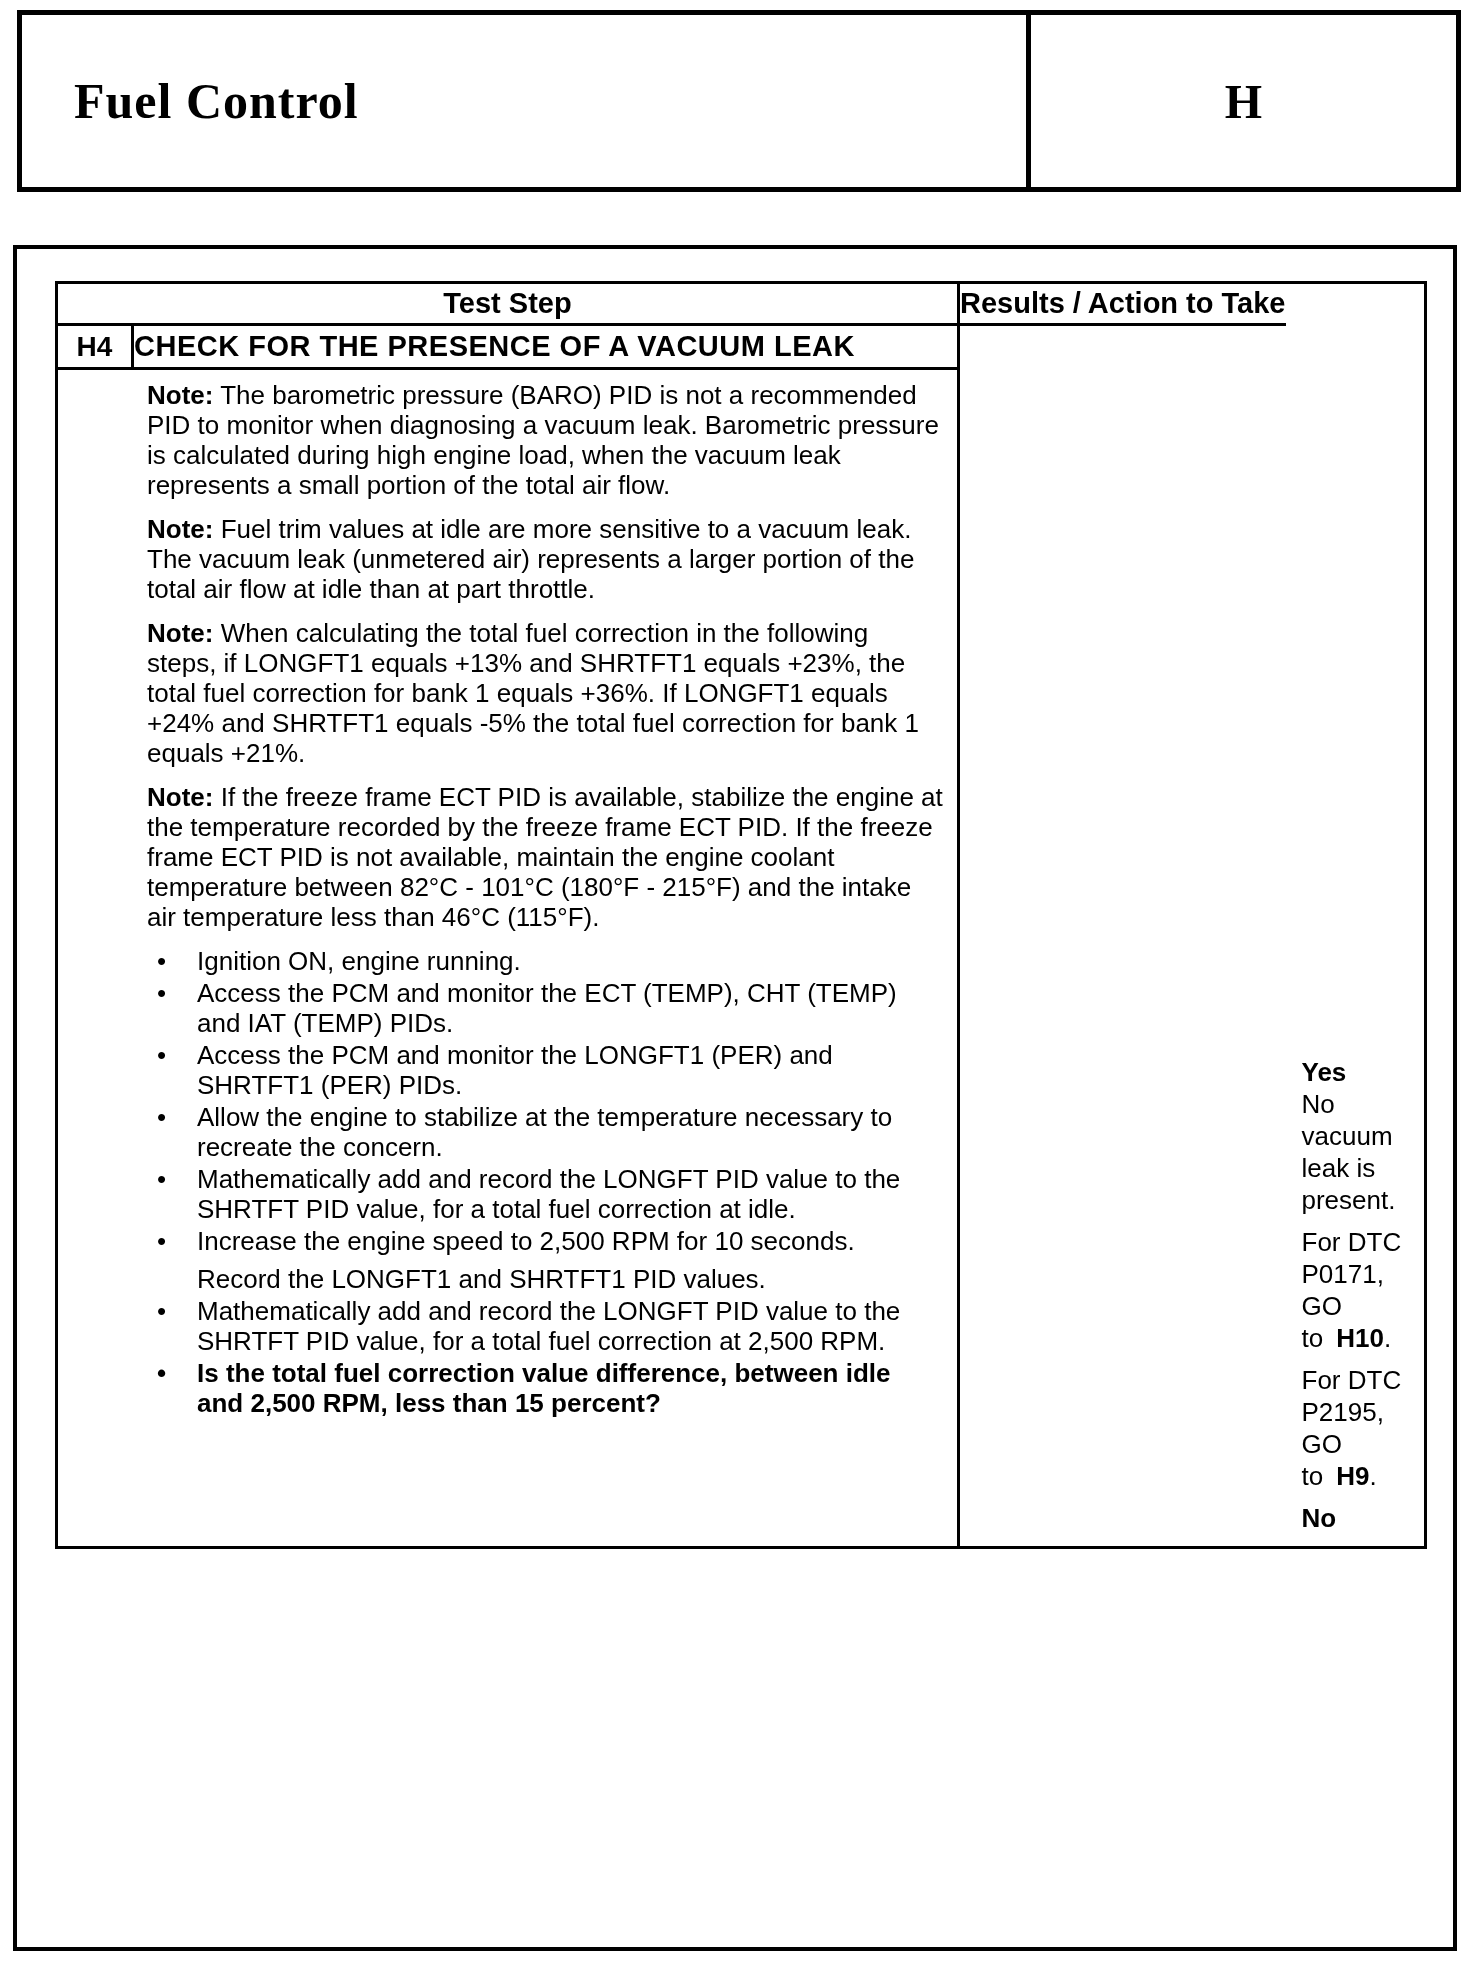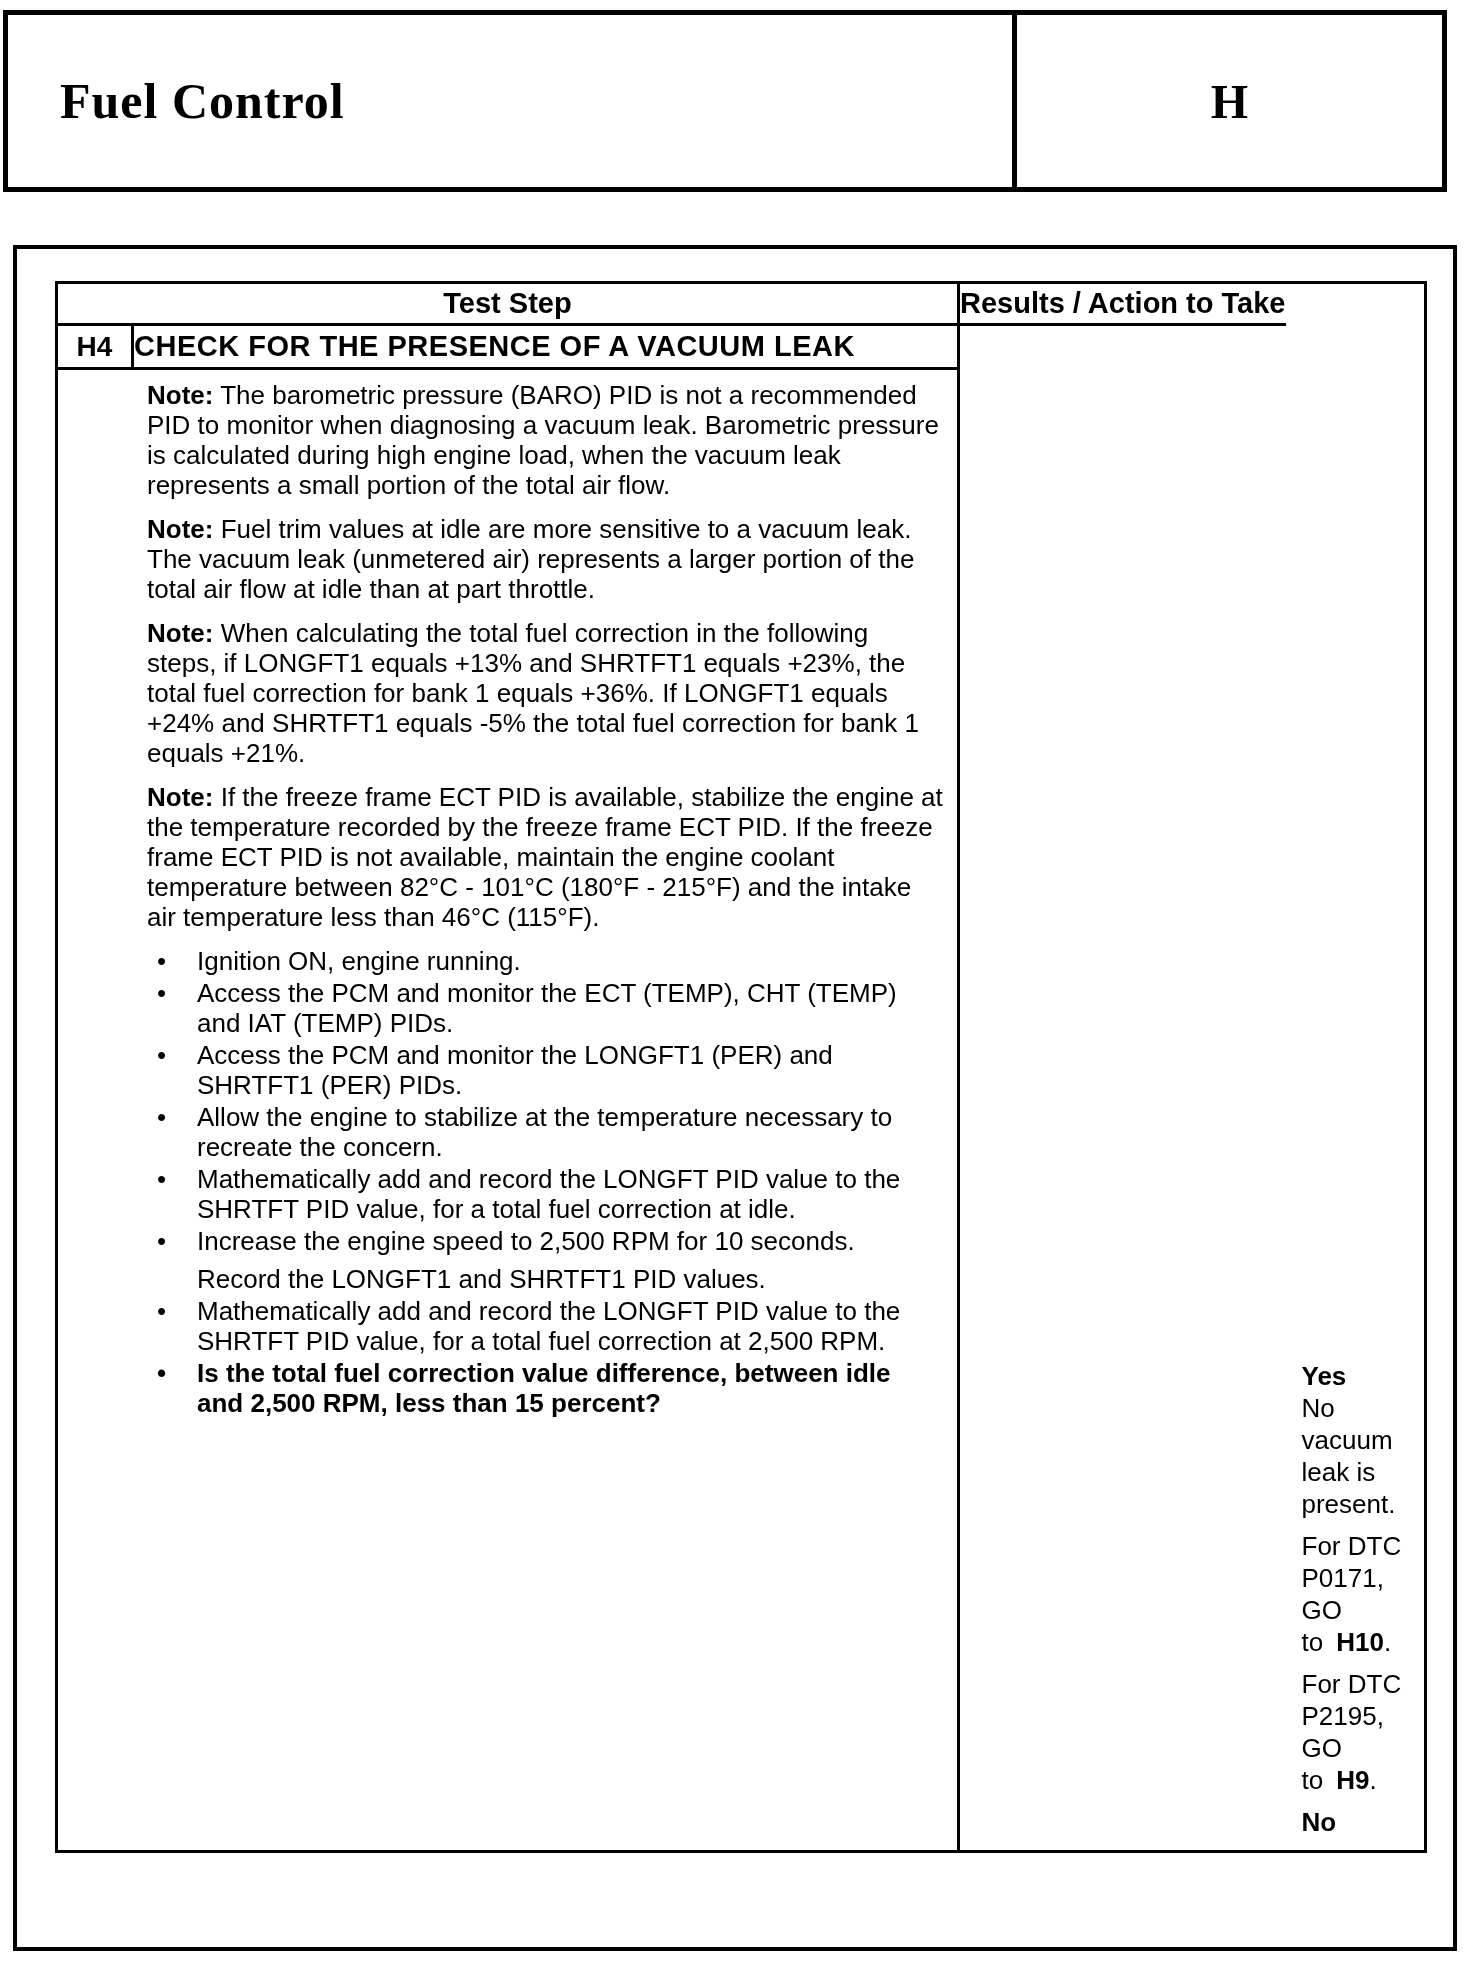--- a/index.html
+++ b/index.html
@@ -7,21 +7,21 @@
   body {
     width: 1472px; height: 1972px;
     position: relative;
     font-family: "Liberation Sans", sans-serif;
     color: #000;
   }
   .b { font-weight: bold; }
 
   
   .header-box {
-    position: absolute; left: 3px; top: 10px;
+    position: absolute; left: 17px; top: 10px;
     width: 1444px; height: 182px;
     border: 5px solid #000;
     display: flex;
   }
   .header-left {
     flex: 1;
     display: flex; align-items: center;
     padding-left: 52px;
   }
   .header-title {
@@ -41,21 +41,21 @@
   
   .content-box {
     position: absolute; left: 13px; top: 245px;
     width: 1444px; height: 1706px;
     border: 4px solid #000;
   }
 
   
   .test-table {
     position: absolute; left: 38px; top: 32px;
-    width: 1372px; height: 1572px;
+    width: 1372px; height: 1268px;
     border: 3px solid #000;
     display: flex;
   }
   .col-left {
     width: 902px;
     border-right: 3px solid #000;
     display: flex; flex-direction: column;
   }
   .col-right {
     flex: 1;

